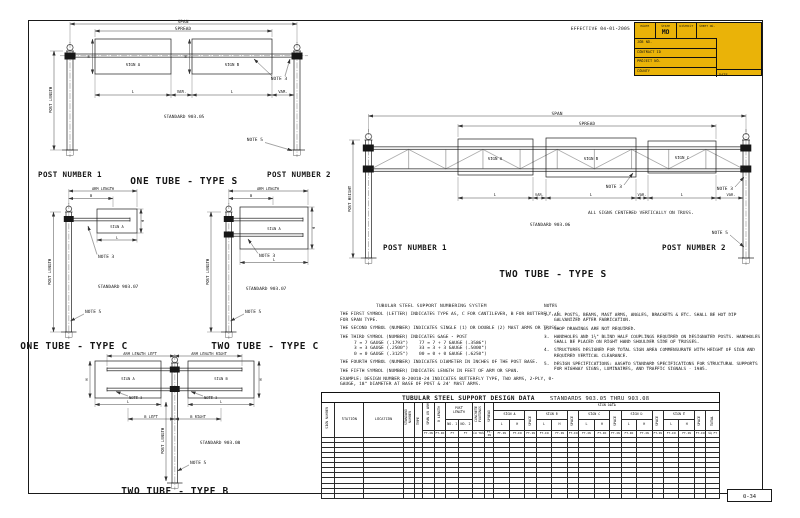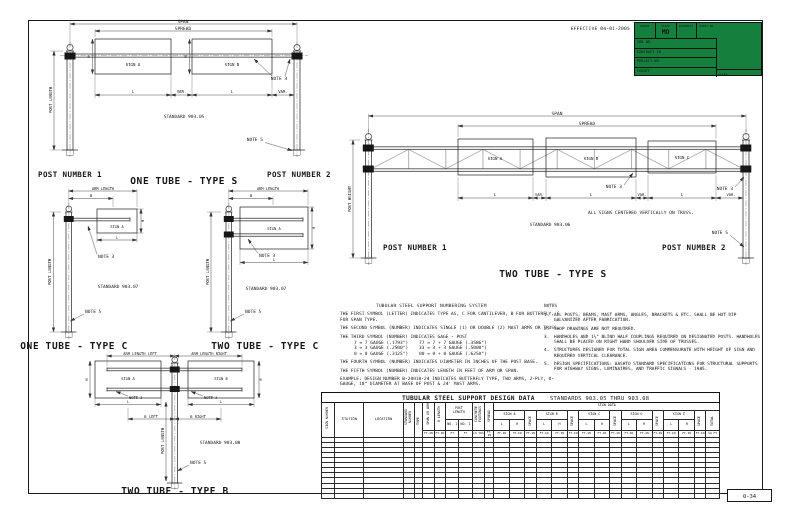--- a/index.html
+++ b/index.html
@@ -4,21 +4,21 @@
 <style>
   html,body{margin:0;padding:0;background:#e8e8e8;}
   #sheet{position:relative;width:800px;height:518px;background:#ffffff;overflow:hidden;
          font-family:"DejaVu Sans Mono","Liberation Mono",monospace;color:#161616;}
   .abs{position:absolute;}
   #frame{left:28px;top:20px;width:735px;height:474px;border:1.6px solid #1a1a1a;box-sizing:border-box;}
   #corner-box{left:727px;top:489px;width:45px;height:13px;border:1.2px solid #1a1a1a;box-sizing:border-box;
               font-size:5.5px;display:flex;align-items:center;justify-content:center;background:#fff;}
   #effective{left:500px;top:26px;width:130px;font-size:4.6px;text-align:right;letter-spacing:.2px;}
   
-  #tblock{left:634px;top:22px;width:128px;height:54px;border:1.5px solid #111;box-sizing:border-box;background:#15803d;}
+  #tblock{left:634px;top:22px;width:128px;height:54px;border:1.5px solid #111;box-sizing:border-box;background:#eab308;}
   #tblock .hdrs{position:absolute;left:0;top:0;width:82px;height:16px;display:flex;border-bottom:.5px solid #111;box-sizing:border-box;}
   #tblock .hc{flex:1;border-right:.5px solid #111;display:flex;flex-direction:column;align-items:center;box-sizing:border-box;}
   #tblock .hc .lab{font-size:2.9px;margin-top:.5px;white-space:nowrap;}
   #tblock .hc .val{font-size:6.5px;font-weight:bold;line-height:8px;}
   #tblock .row{position:absolute;left:0;width:82px;height:9.5px;border-bottom:.5px solid #111;border-right:.5px solid #111;
                box-sizing:border-box;font-size:3.6px;padding:1px 0 0 2px;}
   #tblock .r1{top:16px}#tblock .r2{top:25.5px}#tblock .r3{top:35px}#tblock .r4{top:44.5px;border-bottom:none;height:9.5px;}
   #tblock .datec{position:absolute;left:82px;top:46px;width:46px;height:8px;border-top:.5px solid #111;box-sizing:border-box;
                  font-size:3.6px;display:flex;align-items:flex-end;padding-left:2px;}
   #tblock .dline{flex:1;border-bottom:.45px solid #111;margin:0 2px 1.2px 2px;}

